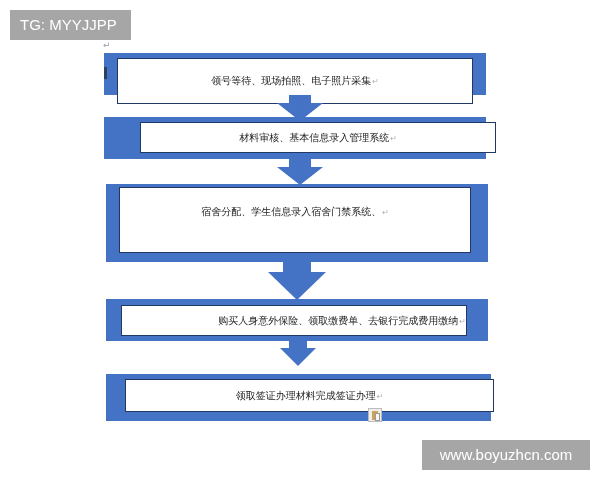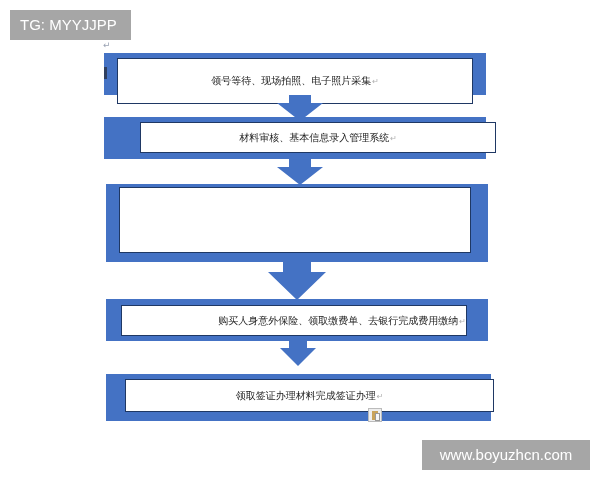--- a/index.html
+++ b/index.html
@@ -41,20 +41,21 @@
   <div class="inner" style="left:117px;top:122px;width:356px;height:31px;margin-left:23px;">
     <div class="line"><span>材料审核、基本信息录入管理系统</span><span class="pm">↵</span></div>
   </div>
 
   <svg class="arrow" style="left:277px;top:159px;" width="46" height="26">
     <polygon points="12,0 34,0 34,8 46,8 23,26 0,8 12,8" fill="#4472c4"></polygon>
   </svg>
 
   <div class="step" style="left:106px;top:184px;width:382px;height:78px;"></div>
   <div class="inner" style="left:119px;top:187px;width:352px;height:66px;">
+    <div class="line" style="margin-bottom:16px;"><span>宿舍分配、学生信息录入宿舍门禁系统、</span><span class="pm">↵</span></div>
   </div>
 
   <svg class="arrow" style="left:268px;top:262px;" width="58" height="38">
     <polygon points="15,0 43,0 43,10 58,10 29,38 0,10 15,10" fill="#4472c4"></polygon>
   </svg>
 
   <div class="step" style="left:106px;top:299px;width:382px;height:42px;"></div>
   <div class="inner" style="left:121px;top:305px;width:346px;height:31px;align-items:flex-end;">
     <div class="line"><span>购买人身意外保险、领取缴费单、去银行完成费用缴纳</span><span class="pm">↵</span></div>
   </div>

